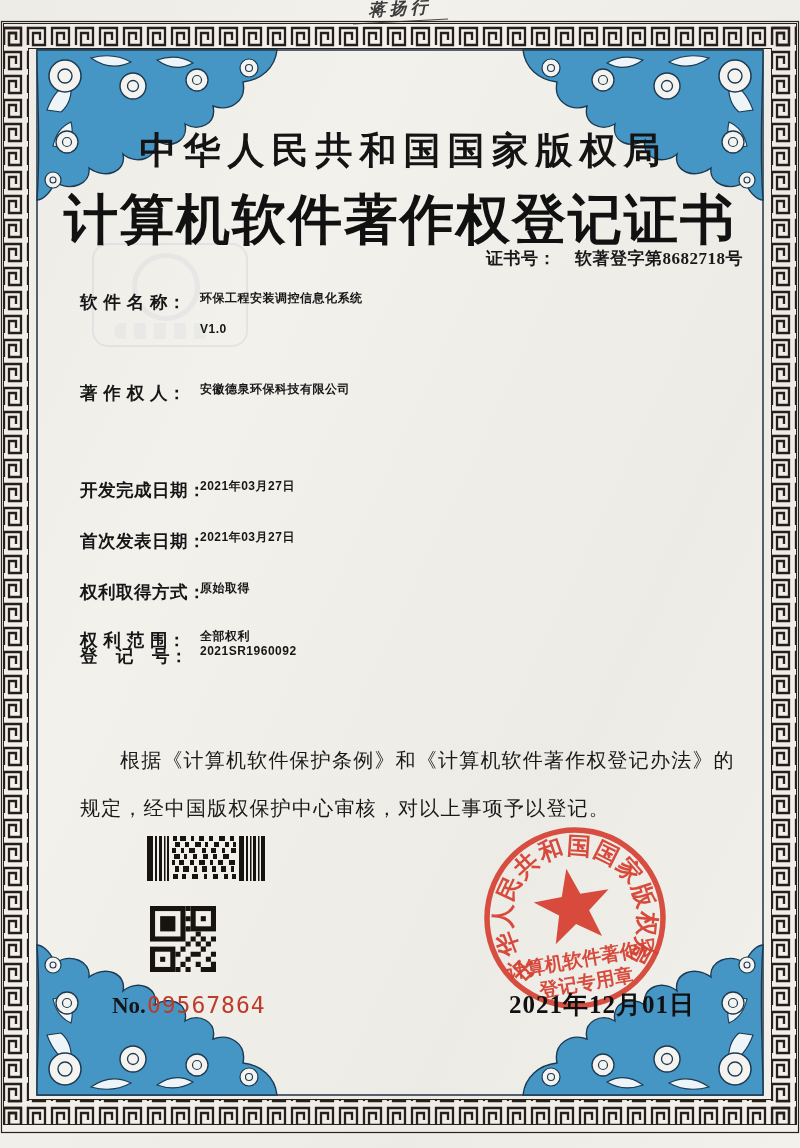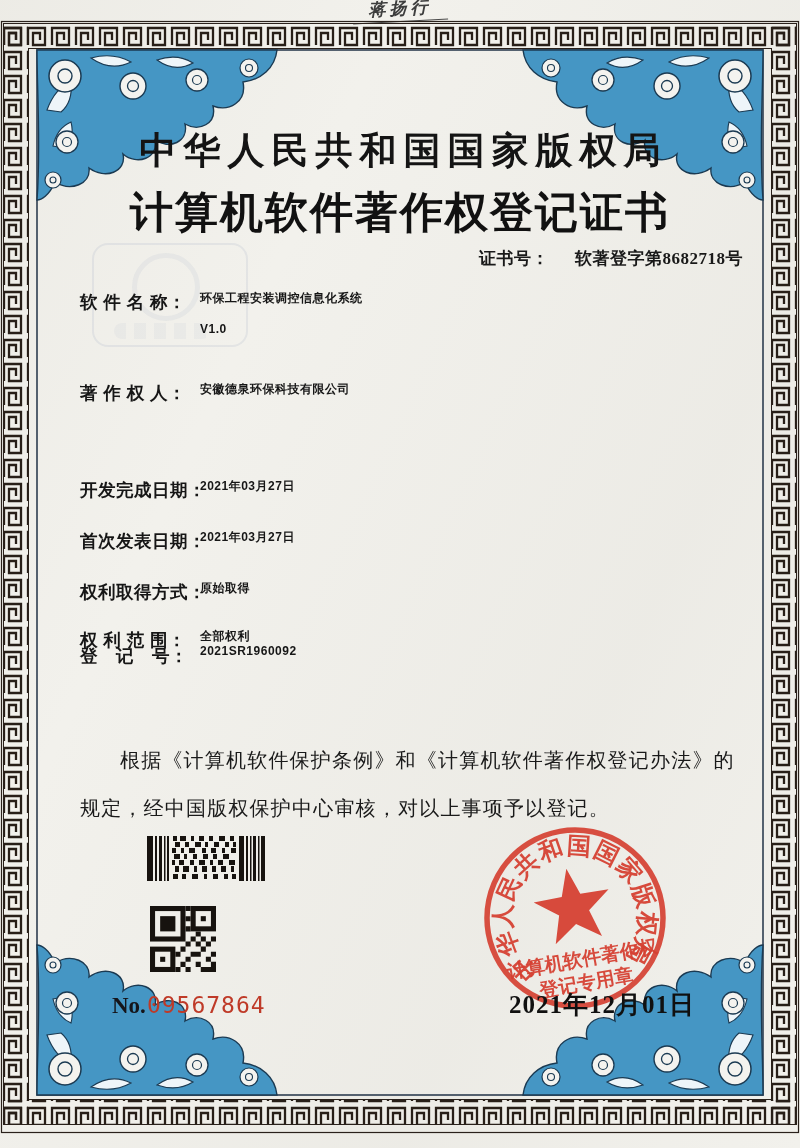--- a/index.html
+++ b/index.html
@@ -35,26 +35,26 @@
     position:absolute;left:20px;bottom:6px;width:96px;height:16px;
     background:repeating-linear-gradient(90deg, rgba(150,162,188,.25) 0 12px, rgba(0,0,0,0) 12px 20px);
     border-radius:8px;opacity:.6;
   }
   .authority{
     top:126px;left:0;width:100%;text-align:center;
     font-size:37px;font-weight:700;letter-spacing:7px;text-indent:7px;color:#141414;
   }
   .cert-title{
     top:184px;left:0;width:100%;text-align:center;
-    font-size:43px;font-weight:700;letter-spacing:2px;color:#111;
+    font-size:54px;font-weight:700;letter-spacing:2px;color:#111;
   }
   .cert-no{
     top:247px;right:57px;font-size:17px;font-weight:700;color:#191919;letter-spacing:.5px;
   }
-  .cert-no .val{margin-left:26px;font-family:Liberation Serif, serif;}
+  .cert-no .val{margin-left:19px;font-family:Liberation Serif, serif;}
   .field-row{left:80px;width:660px;height:28px;font-family:"Liberation Sans", sans-serif;}
   .field-label{
     position:absolute;left:0;top:0;font-size:17.5px;font-weight:700;color:#161616;letter-spacing:.5px;
     white-space:pre;
   }
   .field-value{
     position:absolute;left:120px;top:0;font-size:12px;font-weight:700;color:#161616;letter-spacing:.5px;
     white-space:pre;
   }
   .statement{

